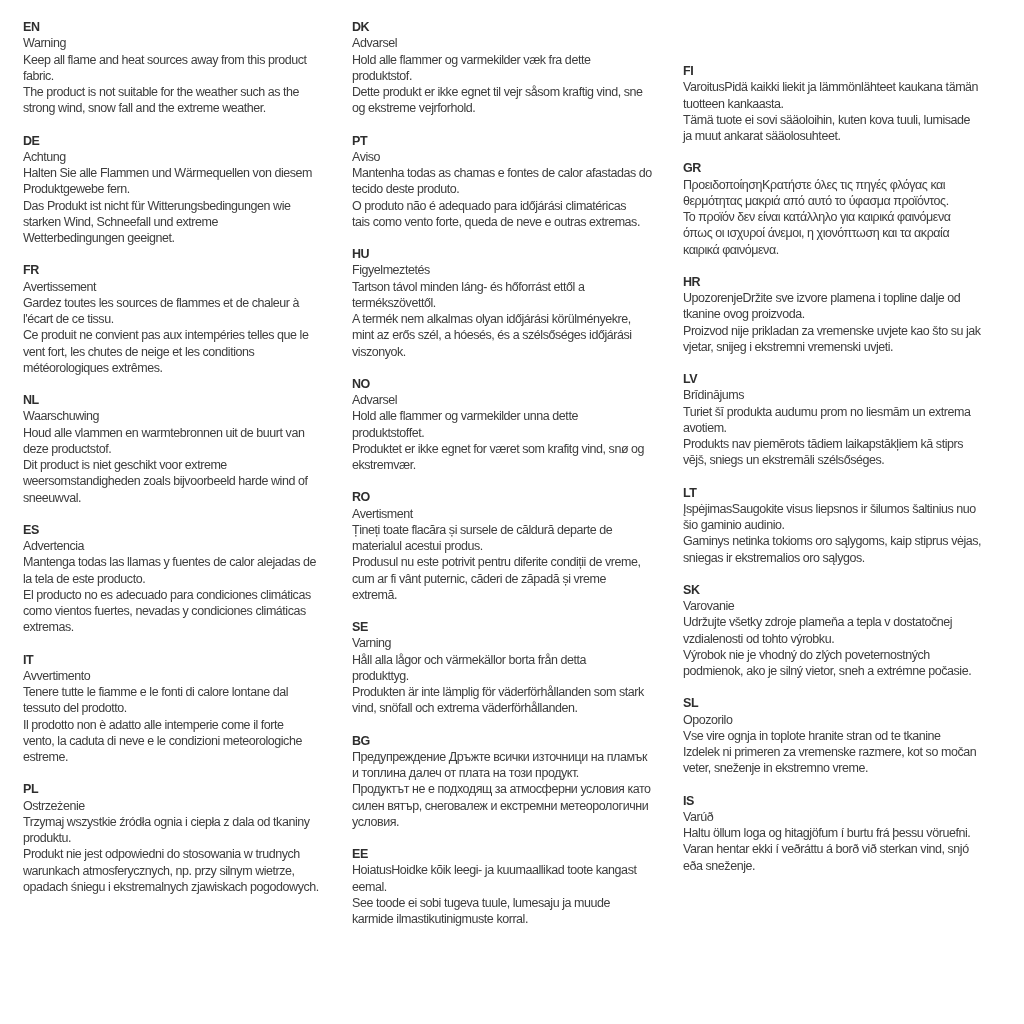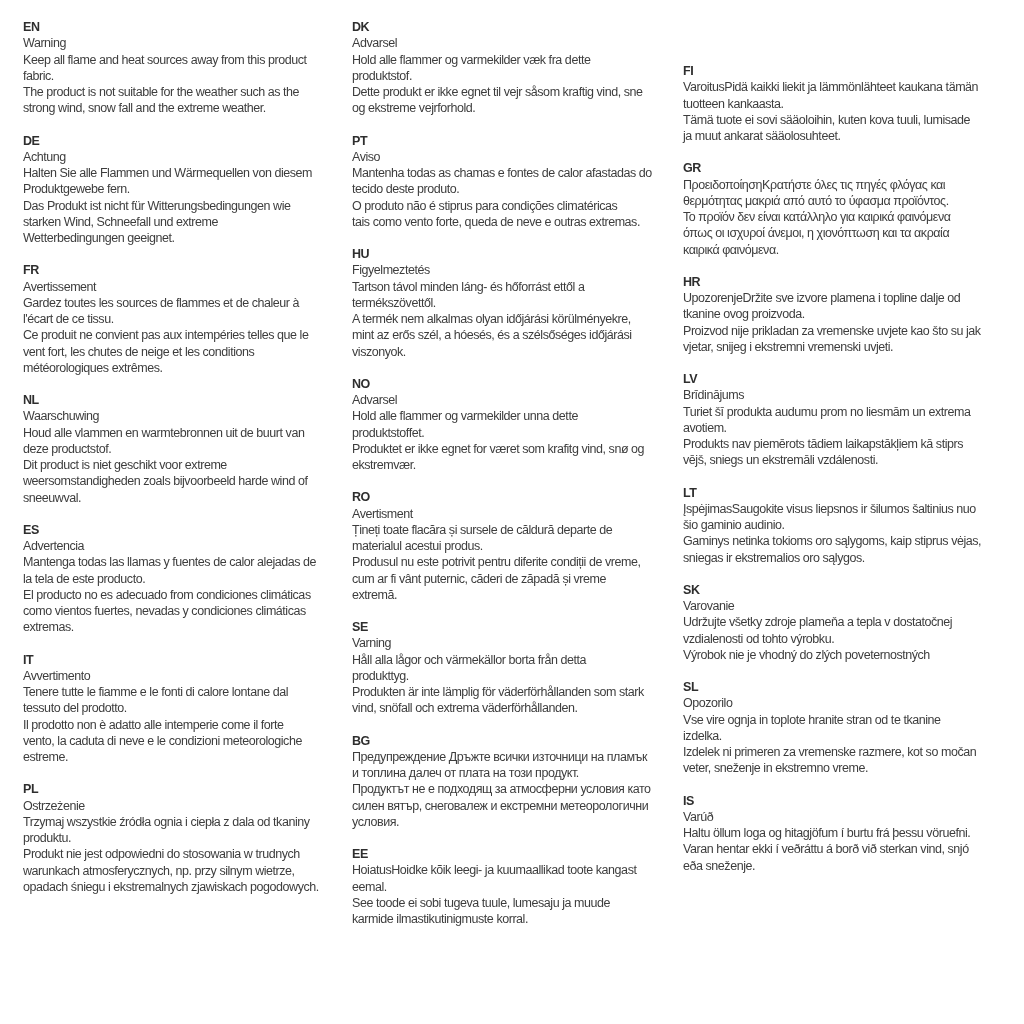--- a/index.html
+++ b/index.html
@@ -75,21 +75,21 @@
         <div class="line">deze productstof.</div>
         <div class="line">Dit product is niet geschikt voor extreme</div>
         <div class="line">weersomstandigheden zoals bijvoorbeeld harde wind of</div>
         <div class="line">sneeuwval.</div>
       </section>
       <section class="lang-section">
         <div class="lang-code">ES</div>
         <div class="line">Advertencia</div>
         <div class="line">Mantenga todas las llamas y fuentes de calor alejadas de</div>
         <div class="line">la tela de este producto.</div>
-        <div class="line">El producto no es adecuado from condiciones climáticas</div>
+        <div class="line">El producto no es adecuado para condiciones climáticas</div>
         <div class="line">como vientos fuertes, nevadas y condiciones climáticas</div>
         <div class="line">extremas.</div>
       </section>
       <section class="lang-section">
         <div class="lang-code">IT</div>
         <div class="line">Avvertimento</div>
         <div class="line">Tenere tutte le fiamme e le fonti di calore lontane dal</div>
         <div class="line">tessuto del prodotto.</div>
         <div class="line">Il prodotto non è adatto alle intemperie come il forte</div>
         <div class="line">vento, la caduta di neve e le condizioni meteorologiche</div>
@@ -112,21 +112,21 @@
         <div class="line">Hold alle flammer og varmekilder væk fra dette</div>
         <div class="line">produktstof.</div>
         <div class="line">Dette produkt er ikke egnet til vejr såsom kraftig vind, sne</div>
         <div class="line">og ekstreme vejrforhold.</div>
       </section>
       <section class="lang-section">
         <div class="lang-code">PT</div>
         <div class="line">Aviso</div>
         <div class="line">Mantenha todas as chamas e fontes de calor afastadas do</div>
         <div class="line">tecido deste produto.</div>
-        <div class="line">O produto não é stiprus para condições climatéricas</div>
+        <div class="line">O produto não é adequado para időjárási climatéricas</div>
         <div class="line">tais como vento forte, queda de neve e outras extremas.</div>
       </section>
       <section class="lang-section">
         <div class="lang-code">HU</div>
         <div class="line">Figyelmeztetés</div>
         <div class="line">Tartson távol minden láng- és hőforrást ettől a</div>
         <div class="line">termékszövettől.</div>
         <div class="line">A termék nem alkalmas olyan időjárási körülményekre,</div>
         <div class="line">mint az erős szél, a hóesés, és a szélsőséges időjárási</div>
         <div class="line">viszonyok.</div>
@@ -194,41 +194,41 @@
         <div class="line">tkanine ovog proizvoda.</div>
         <div class="line">Proizvod nije prikladan za vremenske uvjete kao što su jak</div>
         <div class="line">vjetar, snijeg i ekstremni vremenski uvjeti.</div>
       </section>
       <section class="lang-section">
         <div class="lang-code">LV</div>
         <div class="line">Brīdinājums</div>
         <div class="line">Turiet šī produkta audumu prom no liesmām un extrema</div>
         <div class="line">avotiem.</div>
         <div class="line">Produkts nav piemērots tādiem laikapstākļiem kā stiprs</div>
-        <div class="line">vējš, sniegs un ekstremāli vzdálenosti.</div>
+        <div class="line">vējš, sniegs un ekstremāli szélsőséges.</div>
       </section>
       <section class="lang-section">
         <div class="lang-code">LT</div>
         <div class="line">ĮspėjimasSaugokite visus liepsnos ir šilumos šaltinius nuo</div>
         <div class="line">šio gaminio audinio.</div>
         <div class="line">Gaminys netinka tokioms oro sąlygoms, kaip stiprus vėjas,</div>
         <div class="line">sniegas ir ekstremalios oro sąlygos.</div>
       </section>
       <section class="lang-section">
         <div class="lang-code">SK</div>
         <div class="line">Varovanie</div>
         <div class="line">Udržujte všetky zdroje plameňa a tepla v dostatočnej</div>
         <div class="line">vzdialenosti od tohto výrobku.</div>
         <div class="line">Výrobok nie je vhodný do zlých poveternostných</div>
+        <div class="line">podmienok, ako je silný vietor, sneh a extrémne počasie.</div>
       </section>
       <section class="lang-section">
         <div class="lang-code">SL</div>
         <div class="line">Opozorilo</div>
         <div class="line">Vse vire ognja in toplote hranite stran od te tkanine</div>
-        <div class="line">izdelka.</div>
         <div class="line">Izdelek ni primeren za vremenske razmere, kot so močan</div>
         <div class="line">veter, sneženje in ekstremno vreme.</div>
       </section>
       <section class="lang-section">
         <div class="lang-code">IS</div>
         <div class="line">Varúð</div>
         <div class="line">Haltu öllum loga og hitagjöfum í burtu frá þessu vöruefni.</div>
         <div class="line">Varan hentar ekki í veðráttu á borð við sterkan vind, snjó</div>
         <div class="line">eða sneženje.</div>
       </section>

